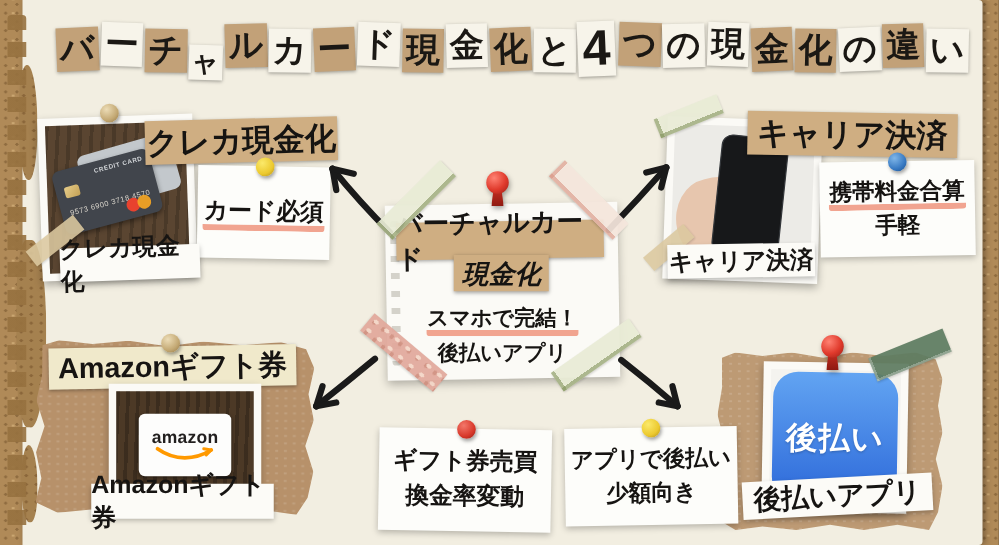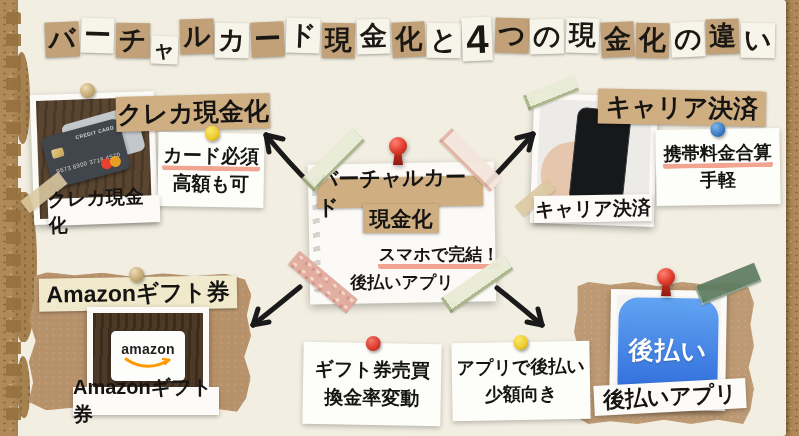--- a/index.html
+++ b/index.html
@@ -189,21 +189,20 @@
     <div class="pin pin-beige" style="left:50px;top:-2px;"></div>
     <div class="caption" style="left:18px;top:112px;width:112px;height:27px;font-size:19px;transform:rotate(-2deg);">
       <span>クレカ現金化</span>
     </div>
     <div class="scrap" style="left:86px;top:10px;width:154px;height:35px;font-size:25px;transform:rotate(-1.5deg);">
       <span>クレカ現金化</span>
     </div>
     <div class="note" style="left:128px;top:48px;width:106px;height:74px;font-size:19px;transform:rotate(1deg);">
       <div class="pin pin-yellow" style="left:46px;top:-7px;"></div>
       <div><span class="ul-salmon">カード必須</span></div>
-      <div>高額も可</div>
     </div>
   </div>
 
   <div class="grp" style="left:520px;top:85px;width:275px;height:150px;">
     <div class="polaroid" style="left:12px;top:10px;width:112px;height:118px;transform:rotate(2deg);">
       <div class="ph phone-bg">
         <div class="hand"></div>
         <div class="phone"></div>
       </div>
     </div>
@@ -230,24 +229,24 @@
     <div class="tape tape-gpink" style="left:150px;top:26px;width:72px;height:18px;transform:rotate(45deg);"></div>
     <div class="tape tape-floral" style="left:0px;top:148px;width:76px;height:18px;transform:rotate(40deg);"></div>
     <div class="tape tape-ggreen" style="left:154px;top:150px;width:76px;height:18px;transform:rotate(-35deg);"></div>
     <div class="pushpin" style="left:103px;top:12px;">
       <div class="pp-stem"></div>
         <div class="pp-head"></div>
     </div>
     <div class="scrap" style="left:32px;top:52px;width:166px;height:30px;font-size:21px;transform:rotate(-1deg);z-index:6;">
       <span>バーチャルカード</span>
     </div>
-    <div class="scrap" style="left:78px;top:79px;width:76px;height:29px;font-size:21px;z-index:6;">
+    <div class="scrap" style="left:78px;top:79px;width:76px;height:29px;font-size:21px;z-index:6;font-style:italic;">
       <span>現金化</span>
     </div>
-    <div class="c-note" style="left:24px;top:118px;width:186px;font-size:17px;padding-left:37px;">
+    <div class="c-note" style="left:24px;top:118px;width:186px;font-size:17px;">
       <span class="ul-salmon">スマホで完結！</span>
     </div>
     <div class="c-note" style="left:24px;top:146px;width:186px;font-size:17px;">後払いアプリ</div>
   </div>
 
   <div class="grp" style="left:21px;top:265px;width:430px;height:168px;">
     <div class="kraft" style="left:8px;top:8px;width:222px;height:138px;transform:rotate(.5deg);"></div>
     <div class="scrap scrap-cream" style="left:18px;top:12px;width:198px;height:33px;font-size:23px;transform:rotate(-1deg);">
       <span>Amazonギフト券</span>
     </div>

